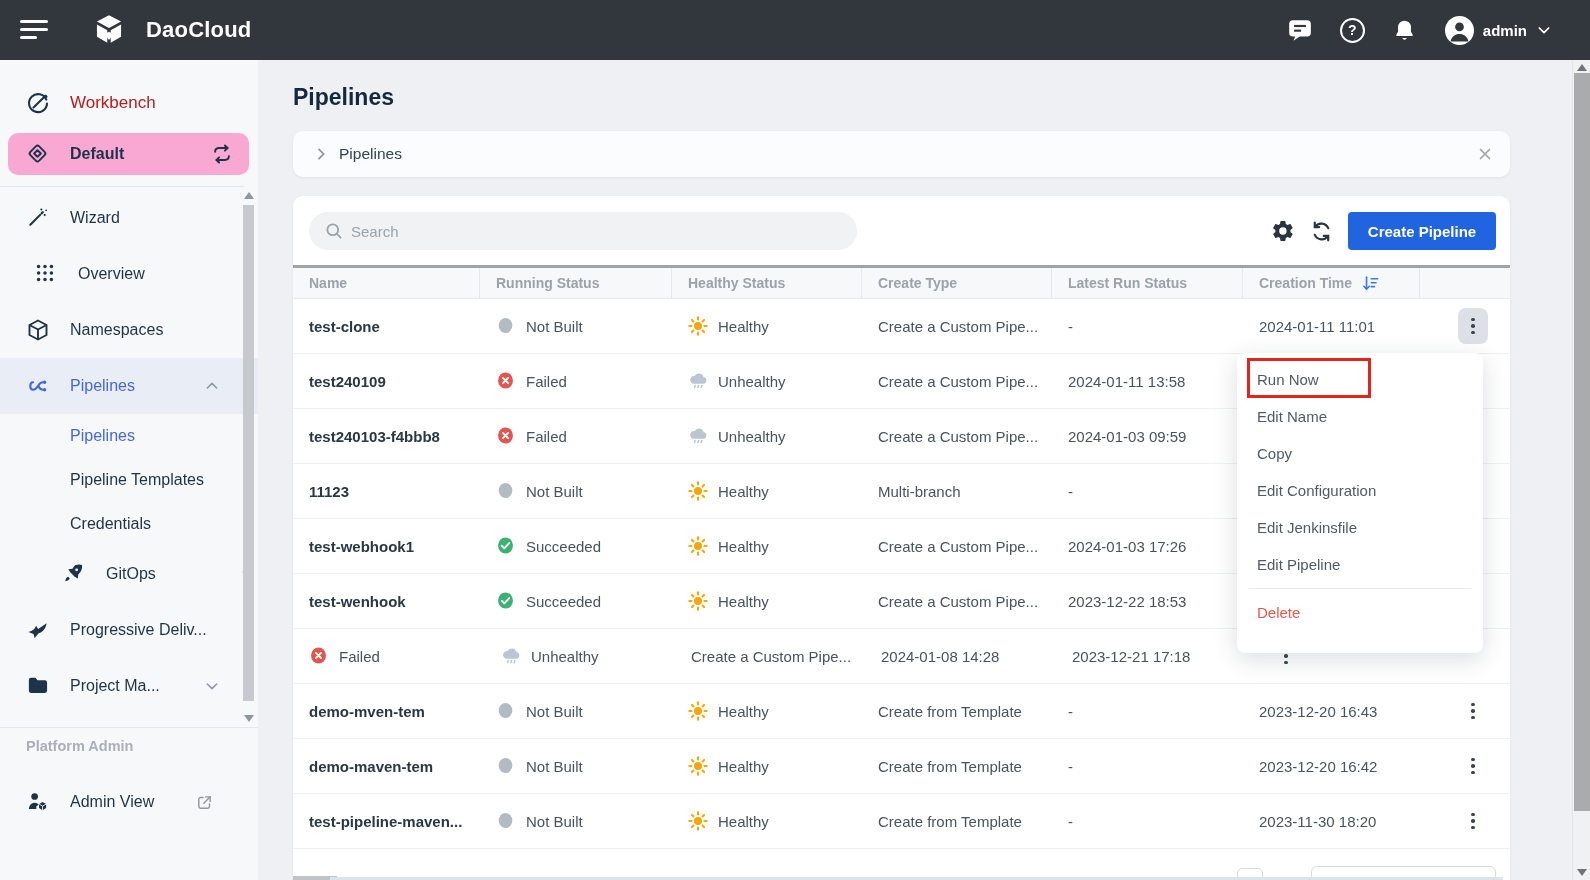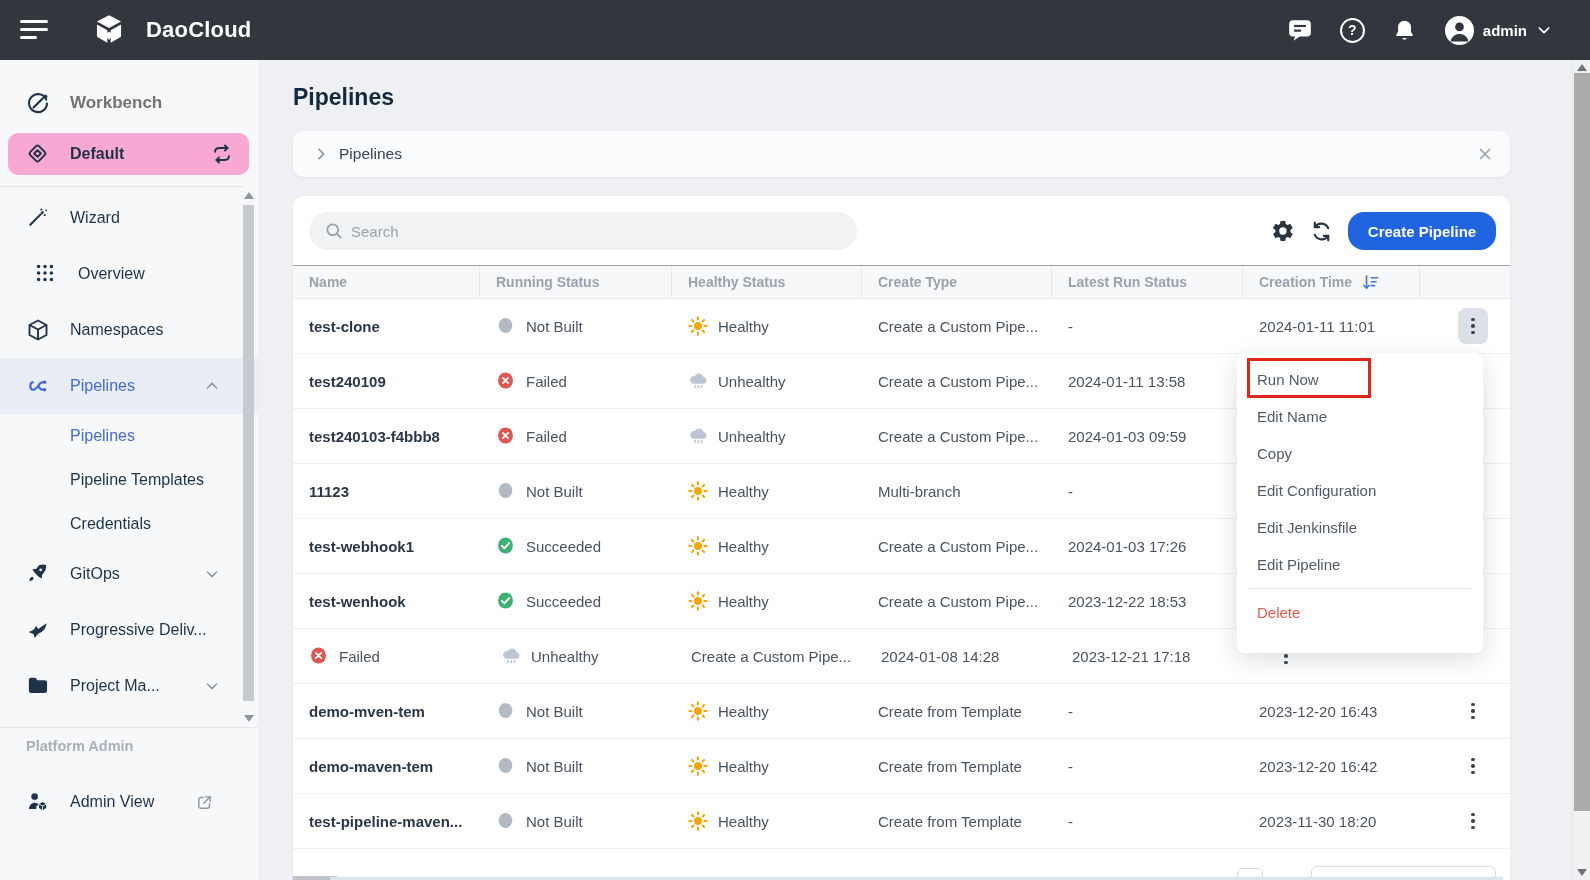--- a/index.html
+++ b/index.html
@@ -24,21 +24,21 @@
 
   
   .sidebar { position:absolute; top:60px; left:0; width:258px; height:820px; background:#f7f8fa; z-index:10; }
   .wb-row { position:absolute; top:24px; left:0; width:258px; height:38px; display:flex; align-items:center; }
   .wb-row .nicon { left:26px; }
   .workspace-box { position:absolute; top:73px; left:8px; width:241px; height:42px; background:#f9a8d4; border-radius:10px;
                    display:flex; align-items:center; cursor:pointer; }
   .nicon { position:absolute; left:26px; width:24px; height:24px; display:inline-flex; }
   .workspace-box .nicon { left:18px; }
   .sb-label { position:absolute; left:70px; font-size:16px; color:#1d3349; font-weight:500; white-space:nowrap; }
-  .wb-row .sb-label { font-size:17px; font-weight:700; color:#737373; }
+  .wb-row .sb-label { font-size:17px; font-weight:400; color:#b91c1c; }
   .workspace-box .sb-label { left:62px; font-weight:700; }
   .switch-ic { position:absolute; right:16px; width:22px; height:22px; display:inline-flex; }
   .sb-divider { position:absolute; left:0; width:244px; height:1px; background:#e4e7eb; }
   .nav { position:absolute; top:130px; left:0; width:258px; height:534px; }
   .nav-item { position:absolute; left:0; width:258px; display:flex; align-items:center; cursor:pointer; }
   .nav-item .label { position:absolute; left:70px; font-size:16px; color:#1d3349; font-weight:500; white-space:nowrap; }
   .nav-item.active { background:#e9edf6; }
   .nav-item.active .label { color:#4468da; }
   .nav-item .chev { position:absolute; right:38px; width:16px; height:16px; display:inline-flex; }
   .sb-scroll { position:absolute; top:132px; right:3px; width:13px; height:530px; }
@@ -60,24 +60,24 @@
   .card { position:absolute; left:293px; top:196px; width:1217px; height:684px; background:#fff; border-radius:10px 10px 0 0;
           box-shadow:0 1px 3px rgba(16,30,54,.06); }
   .search-pill { position:absolute; left:16px; top:16px; width:548px; height:38px; background:#f0f2f4; border-radius:19px; }
   .search-pill .sic { position:absolute; left:15px; top:9px; width:20px; height:20px; display:inline-flex; }
   .search-pill input { position:absolute; left:42px; top:0; width:490px; height:38px; border:none; outline:none; background:transparent;
                        font-size:15px; color:#3a4654; font-family:"Liberation Sans", sans-serif; }
   .search-pill input::placeholder { color:#9aa3ae; }
   .tool-ic { position:absolute; top:23px; width:24px; height:24px; display:inline-flex; cursor:pointer; }
   .gear { left:978px; } .refresh { left:1017px; top:24px; }
   .create-btn { position:absolute; left:1055px; top:16px; width:148px; height:38px; background:#2065df; color:#fff; border:none;
-                border-radius:16px; font-size:15px; font-weight:600; cursor:pointer; font-family:"Liberation Sans", sans-serif; }
+                border-radius:4px; font-size:15px; font-weight:600; cursor:pointer; font-family:"Liberation Sans", sans-serif; }
 
   .thead { position:absolute; left:0; top:69px; width:1217px; height:34px; background:#f7f8f9; display:flex;
-           border-top:1px solid #a3a3a3; border-bottom:1px solid #e8ebee; }
+           border-top:3px solid #a3a3a3; border-bottom:1px solid #e8ebee; }
   .hcell { display:flex; align-items:center; padding-left:16px; font-size:14px; font-weight:700; color:#9aa2ac;
            border-right:1px solid #e5e8ec; height:100%; }
   .hcell .sort { width:19px; height:19px; margin-left:9px; display:inline-flex; cursor:pointer; }
   .c1{width:187px;} .c2{width:192px;} .c3{width:190px;} .c4{width:190px;} .c5{width:191px;} .c6{width:177px;}
   .c7{width:90px; border-right:none;}
   .tbody { position:absolute; left:0; top:103px; width:1217px; }
   .trow { display:flex; align-items:center; height:55px; border-bottom:1px solid #eef0f2; }
   .cell { padding-left:16px; font-size:15px; color:#49535f; display:flex; align-items:center; height:100%; white-space:nowrap; overflow:hidden; }
   .cell.namec { font-weight:700; color:#2b3747; }
   .sticon { width:20px; height:20px; margin-right:10px; display:inline-flex; flex:none; }
@@ -249,21 +249,21 @@
         </div>
         <div class="nav-item sub" style="top: 224px; height: 44px;">
           <span class="label" style="color: rgb(68, 104, 218);">Pipelines</span>
         </div>
         <div class="nav-item sub" style="top: 268px; height: 44px;">
           <span class="label">Pipeline Templates</span>
         </div>
         <div class="nav-item sub" style="top: 312px; height: 44px;">
           <span class="label">Credentials</span>
         </div>
-        <div class="nav-item" style="top: 356px; height: 56px;">
+        <div class="nav-item" style="top: 356px; height: 56px; margin-left: 36px;">
           <span class="nicon">
             <svg viewBox="0 0 24 24" width="23" height="23">
               <path d="M13.5 3.5 c3.5-1.2 6-1 7.5 0 .3 3.5-.8 6.5-4 9.5 l-.6 4.2 -3.2-1.8 -4.6-4.6 -2-3.2 4.4-.6 c1-1.5 1.7-2.7 2.5-3.5z" fill="#1d3349"></path>
               <circle cx="15.3" cy="8.2" r="1.5" fill="#f7f8fa"></circle>
               <path d="M6.5 15.5 c-1.8.5-2.8 2-3 4.5 2.5-.2 4-1.2 4.5-3z" fill="#1d3349"></path>
             </svg>
           </span>
           <span class="label">GitOps</span>
           <span class="chev">
             <svg viewBox="0 0 24 24" width="16" height="16" fill="none" stroke="#8f99a5" stroke-width="2.4" stroke-linecap="round" stroke-linejoin="round">

